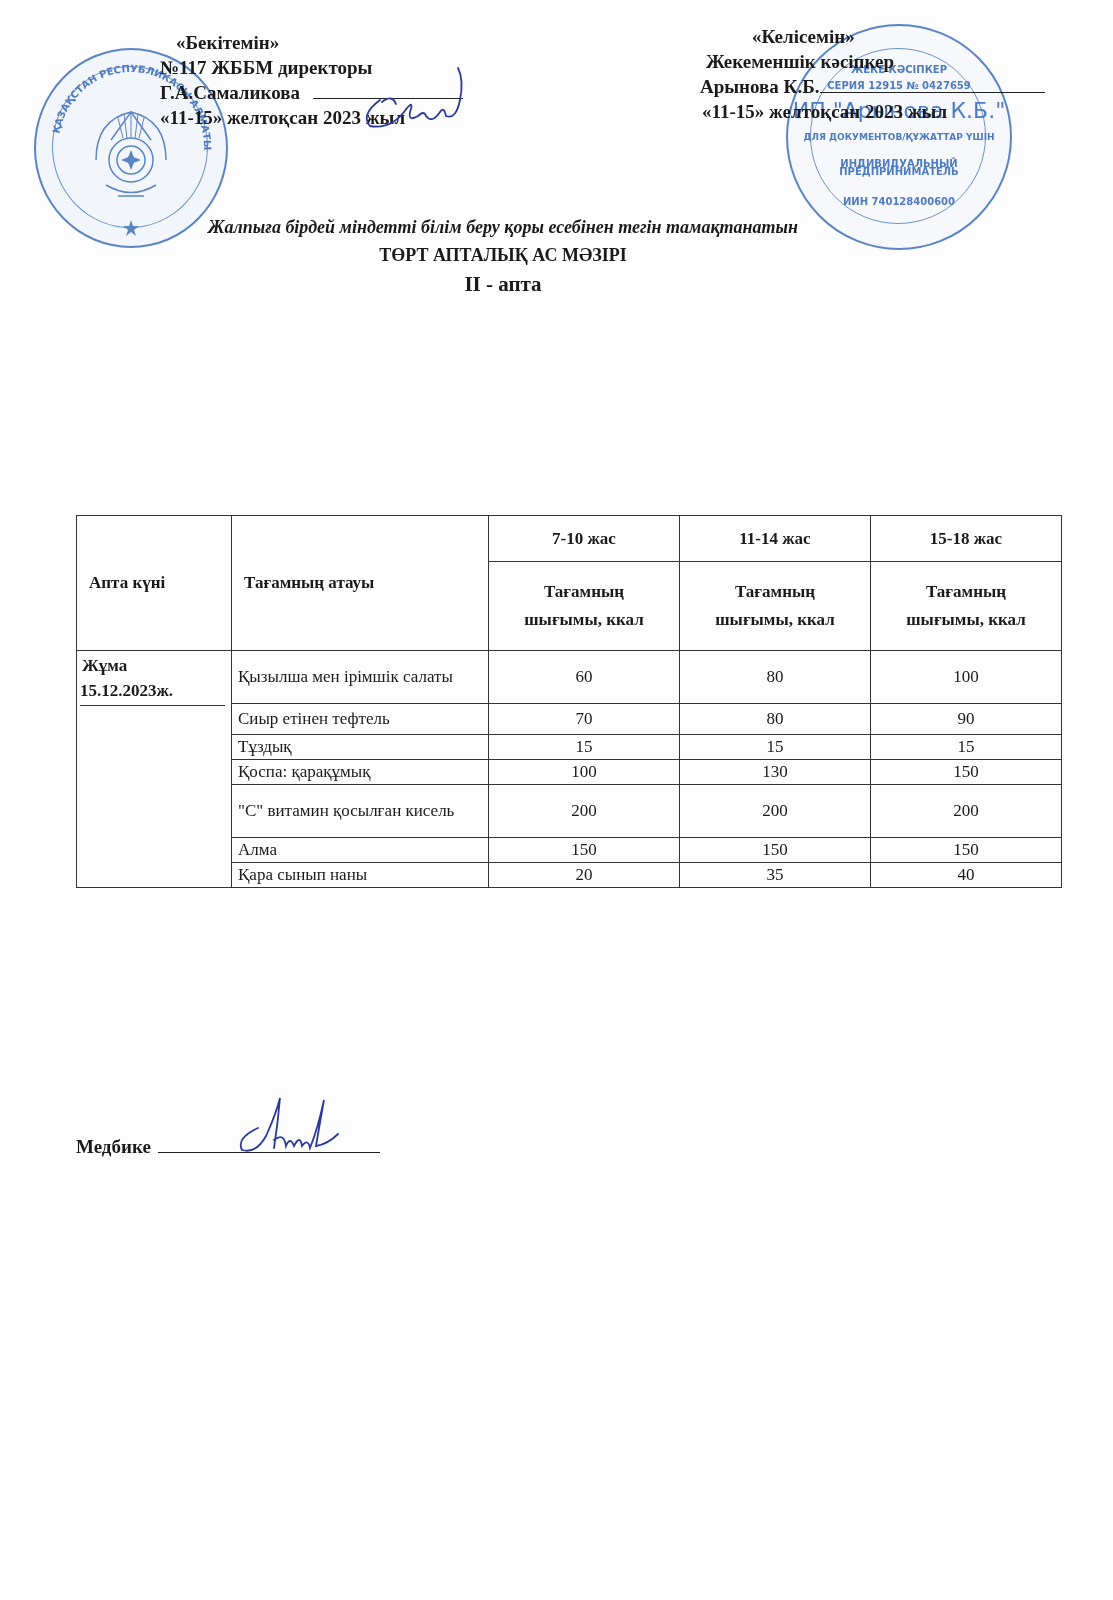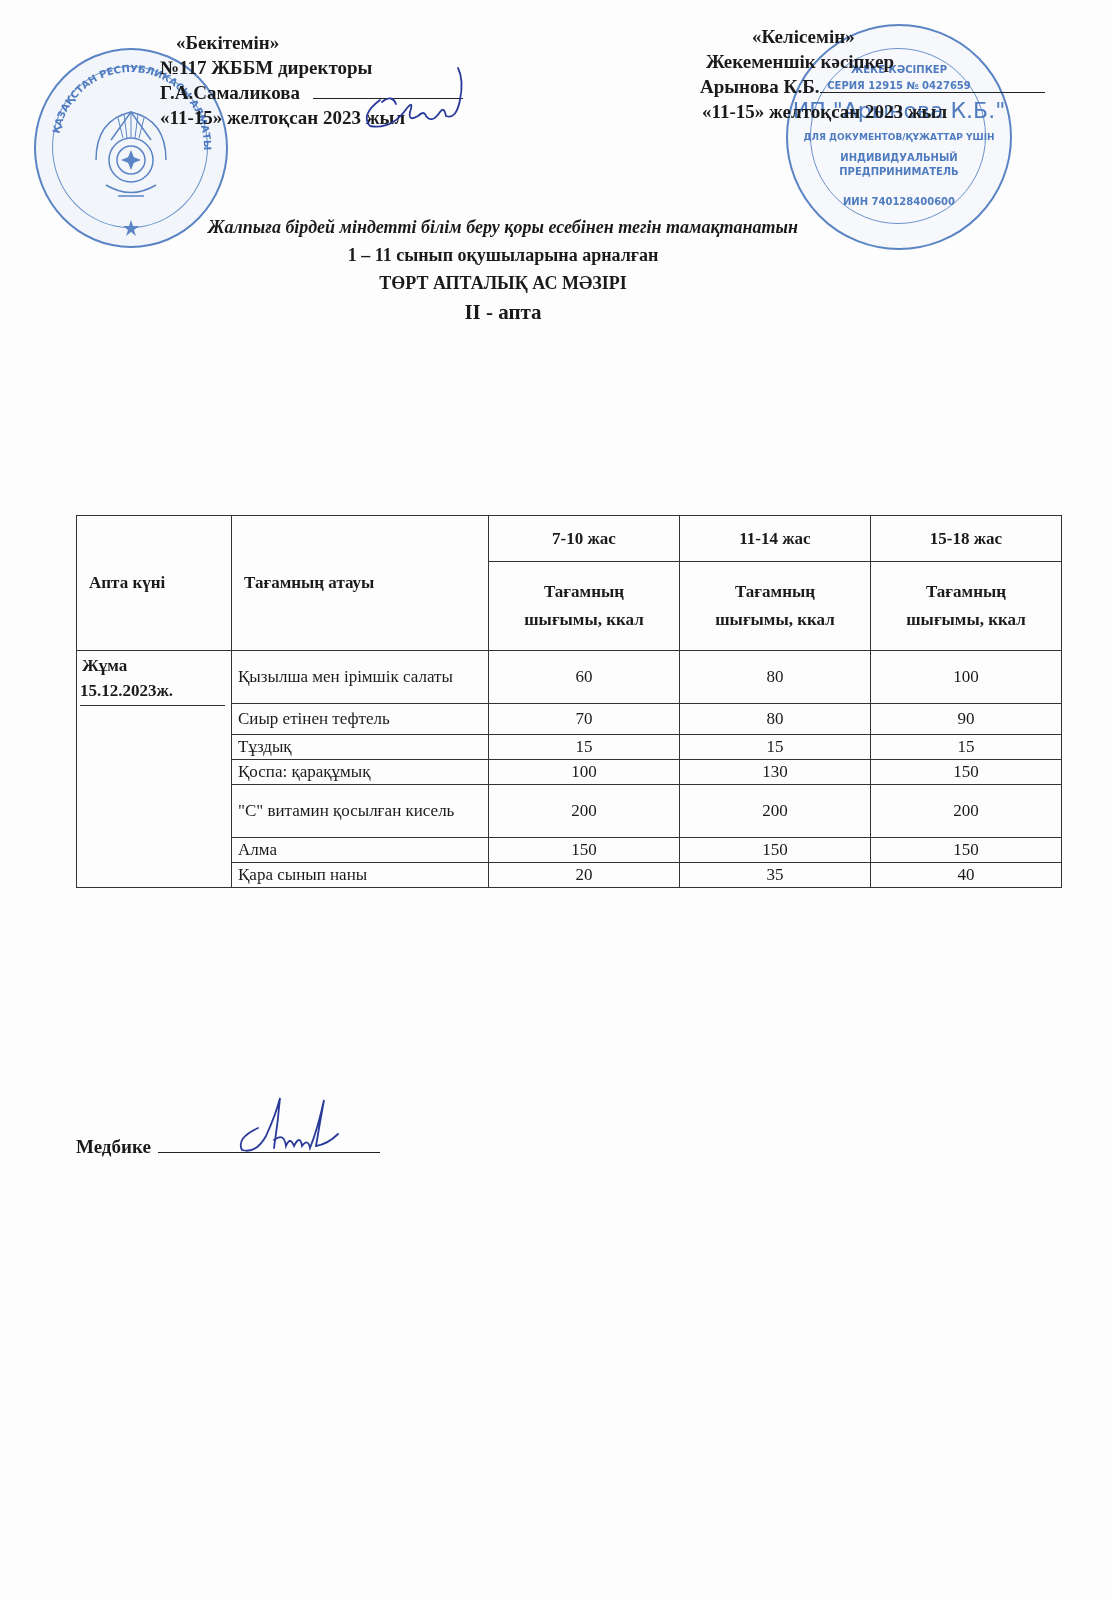--- a/index.html
+++ b/index.html
@@ -87,21 +87,21 @@
     </g>
   </svg>
 </div>
 
 <div class="abs seal seal-right">
   <div class="seal-inner" style="left:22px;top:22px;width:174px;height:174px;"></div>
   <div class="seal-text" style="top:38px;font-size:10px;">ЖЕКЕ КӘСІПКЕР</div>
   <div class="seal-text" style="top:54px;font-size:10px;">СЕРИЯ 12915 № 0427659</div>
   <div class="seal-text" style="top:72px;font-size:22px;font-weight:normal;font-family:'DejaVu Sans',sans-serif;">ИП "Арынова К.Б."</div>
   <div class="seal-text" style="top:106px;font-size:9px;">ДЛЯ ДОКУМЕНТОВ/ҚҰЖАТТАР ҮШІН</div>
-  <div class="seal-text" style="top:126px;font-size:10px;">ИНДИВИДУАЛЬНЫЙ</div>
+  <div class="seal-text" style="top:132px;font-size:10px;">ИНДИВИДУАЛЬНЫЙ</div>
   <div class="seal-text" style="top:140px;font-size:10px;">ПРЕДПРИНИМАТЕЛЬ</div>
   <div class="seal-text" style="top:154px;font-size:10px;margin-top:16px;">ИИН 740128400600</div>
 </div>
 
 <div class="abs approve-left">
   <div class="l1">«Бекітемін»</div>
   <div>№117 ЖББМ директоры</div>
   <div>
     <span>Г.А.Самаликова</span>
     <span class="sig-line" style="width:150px;margin-left:8px;"></span>
@@ -118,21 +118,20 @@
   <div class="r2">Жекеменшік кәсіпкер</div>
   <div>
     <span>Арынова К.Б.</span>
     <span class="sig-line" style="width:225px;margin-left:-4px;"></span>
   </div>
   <div class="r4">«11-15» желтоқсан 2023 жыл</div>
 </div>
 
 <div class="abs titles">
   <div class="t1">Жалпыға бірдей міндетті білім беру қоры есебінен тегін тамақтанатын</div>
-  <div class="t2">1 – 11 сынып оқушыларына арналған</div>
   <div class="t3">ТӨРТ АПТАЛЫҚ АС МӘЗІРІ</div>
   <div class="t4">II - апта</div>
 </div>
 
 <table class="menu">
   <thead>
     <tr>
       <th rowspan="2" class="h-day">Апта күні</th>
       <th rowspan="2" class="h-name">Тағамның атауы</th>
       <th class="h-age">7-10 жас</th>

